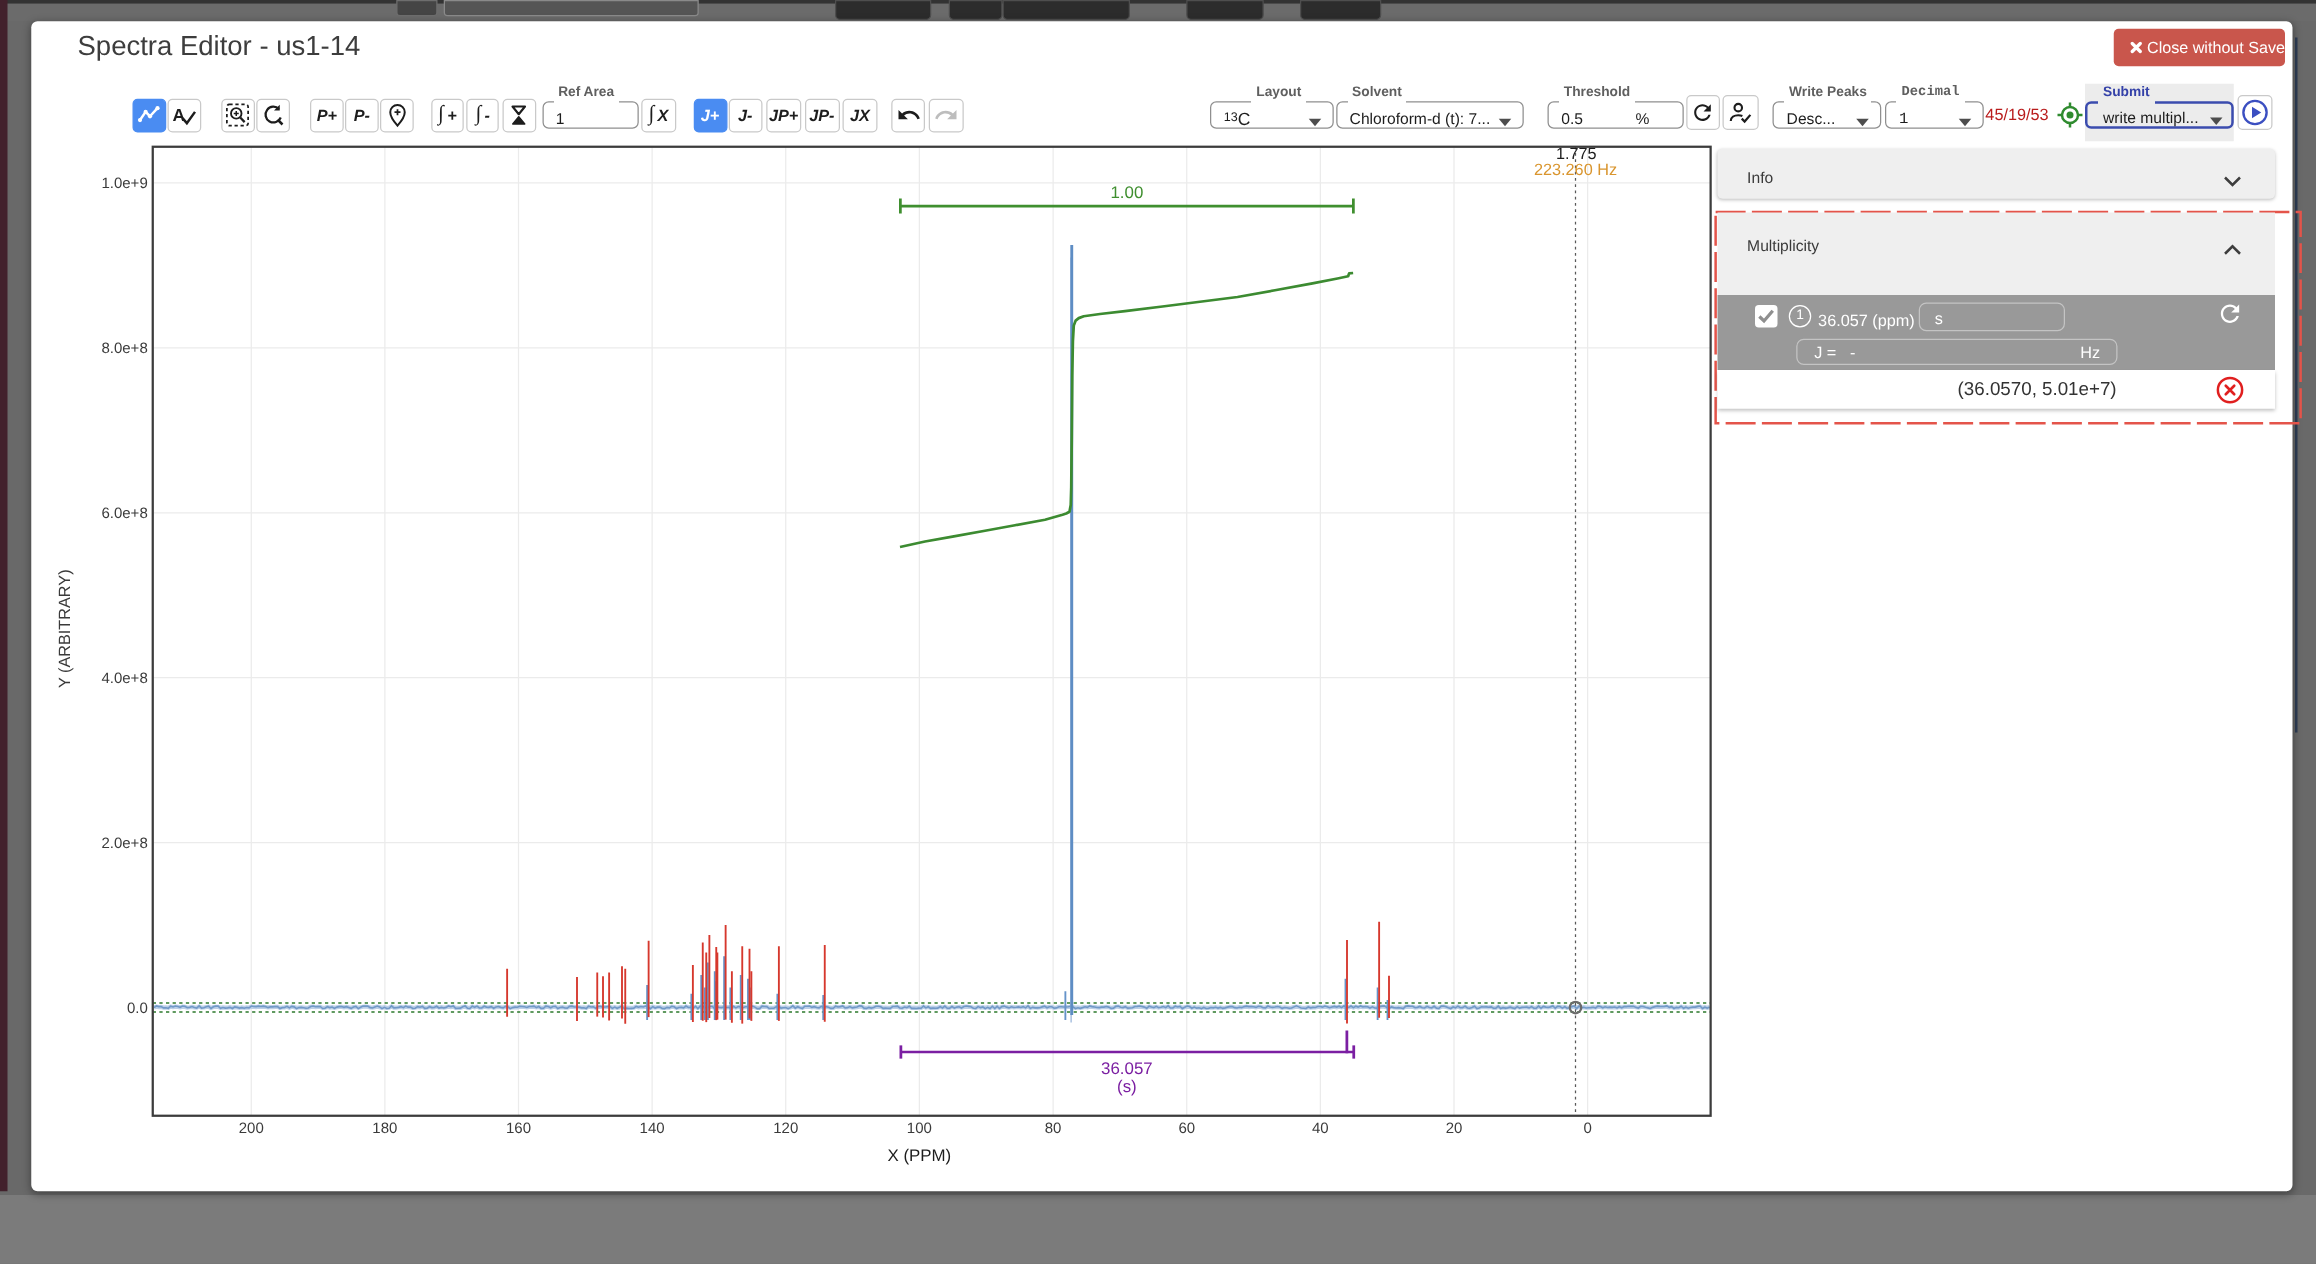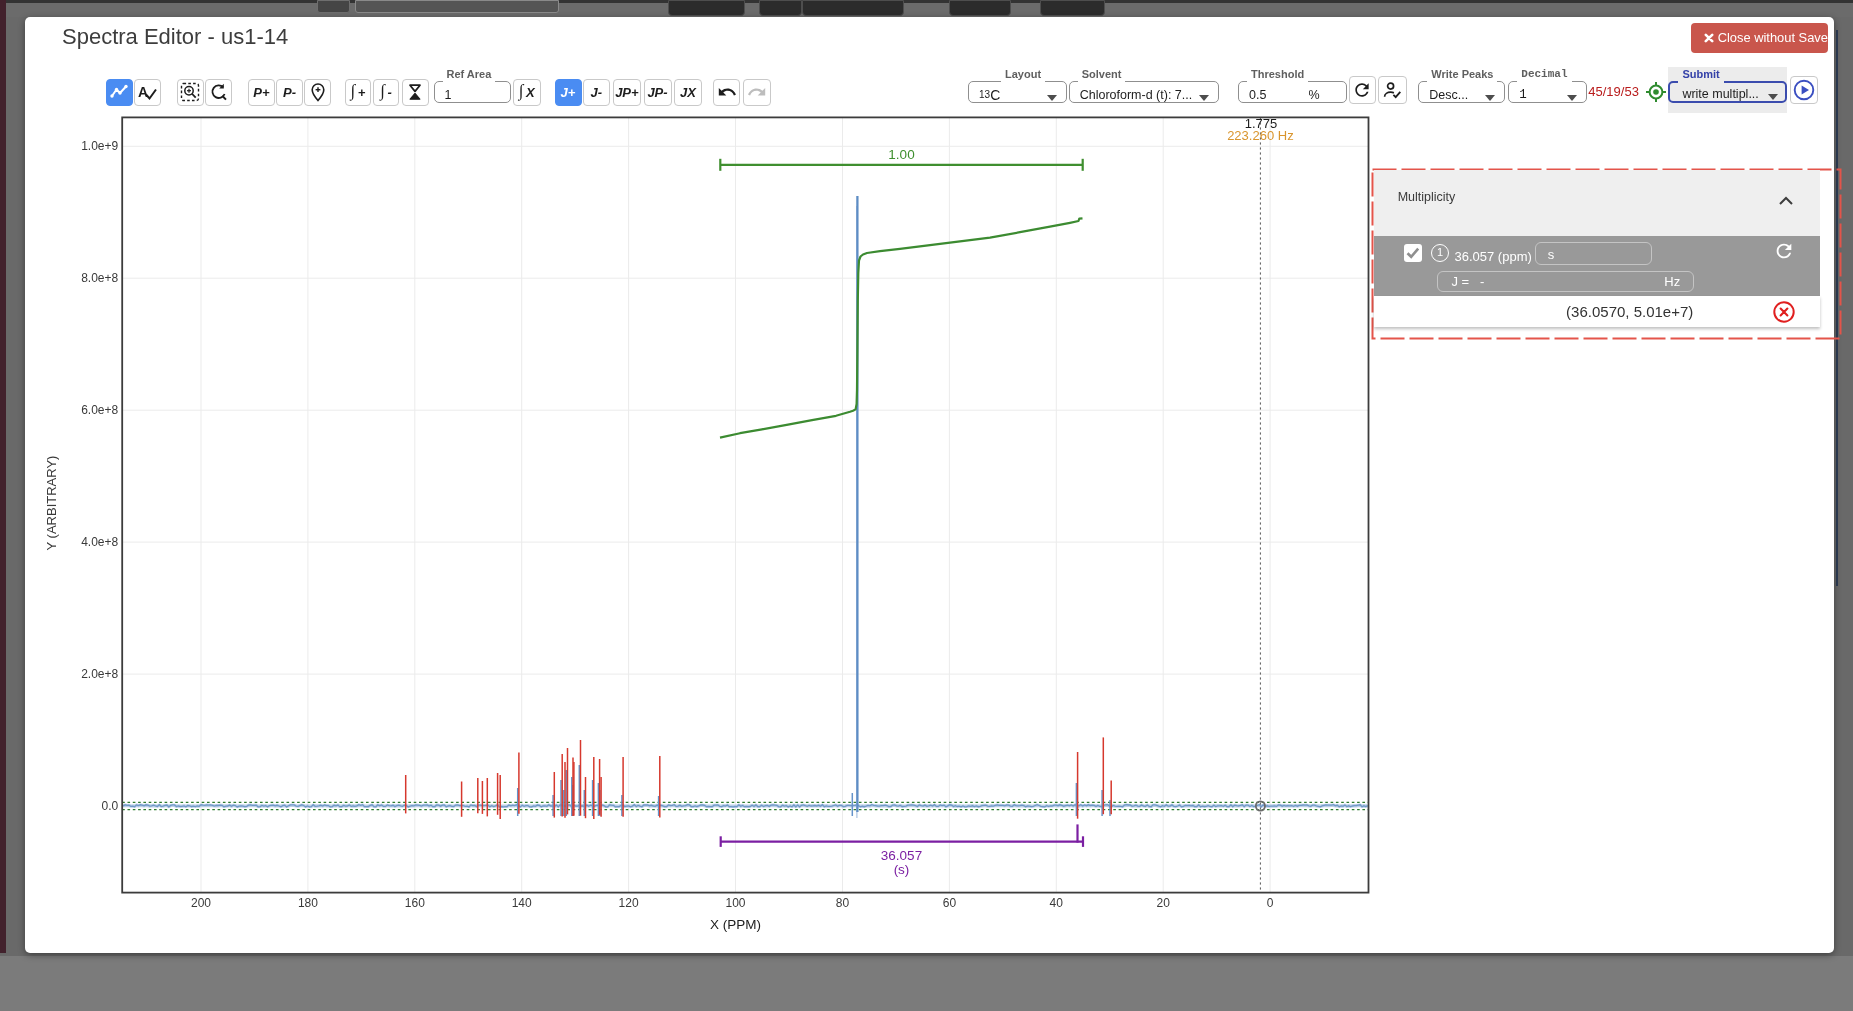--- a/index.html
+++ b/index.html
@@ -299,20 +299,26 @@
 <text x="812.5" y="796.5" fill="#3a3a3a" font-size="12" text-anchor="middle">80</text>
 <text x="705.5" y="796.5" fill="#3a3a3a" font-size="12" text-anchor="middle">100</text>
 <text x="598.6" y="796.5" fill="#3a3a3a" font-size="12" text-anchor="middle">120</text>
 <text x="491.7" y="796.5" fill="#3a3a3a" font-size="12" text-anchor="middle">140</text>
 <text x="384.8" y="796.5" fill="#3a3a3a" font-size="12" text-anchor="middle">160</text>
 <text x="277.9" y="796.5" fill="#3a3a3a" font-size="12" text-anchor="middle">180</text>
 <text x="171.0" y="796.5" fill="#3a3a3a" font-size="12" text-anchor="middle">200</text>
 <text x="705.5" y="819" fill="#1d1d1d" font-size="13.5" text-anchor="middle">X (PPM)</text>
 </svg>
 
+<div class="card" style="top:102.2px;height:39.5px;border-radius:4px;box-shadow:0 1px 3px rgba(0,0,0,.25)">
+  <span class="abs" style="left:24px;top:16px;font-size:12.5px;color:#3a3a3a">Info</span>
+  <span class="abs" style="right:26px;top:18px"><svg width="16" height="10" viewBox="0 0 16 10" style="">
+          <path d="M2,2 L8,8 L14,2" fill="none" stroke="#3d3d3d" stroke-width="2"></path>
+        </svg></span>
+</div>
 
 <svg class="abs" style="left:1346px;top:150.5px" width="471" height="172">
       <rect x="1.5" y="1.5" width="468" height="169" fill="none" stroke="#e4544a" stroke-width="2" stroke-dasharray="24,5"></rect>
     </svg>
 
 <div class="card" style="top:153px;height:66.4px;">
   <span class="abs" style="left:24px;top:19.5px;font-size:12.5px;color:#3a3a3a">Multiplicity</span>
   <span class="abs" style="right:26px;top:22px"><svg width="16" height="10" viewBox="0 0 16 10" style="">
           <path d="M2,8 L8,2 L14,8" fill="none" stroke="#3d3d3d" stroke-width="2"></path>
         </svg></span>

